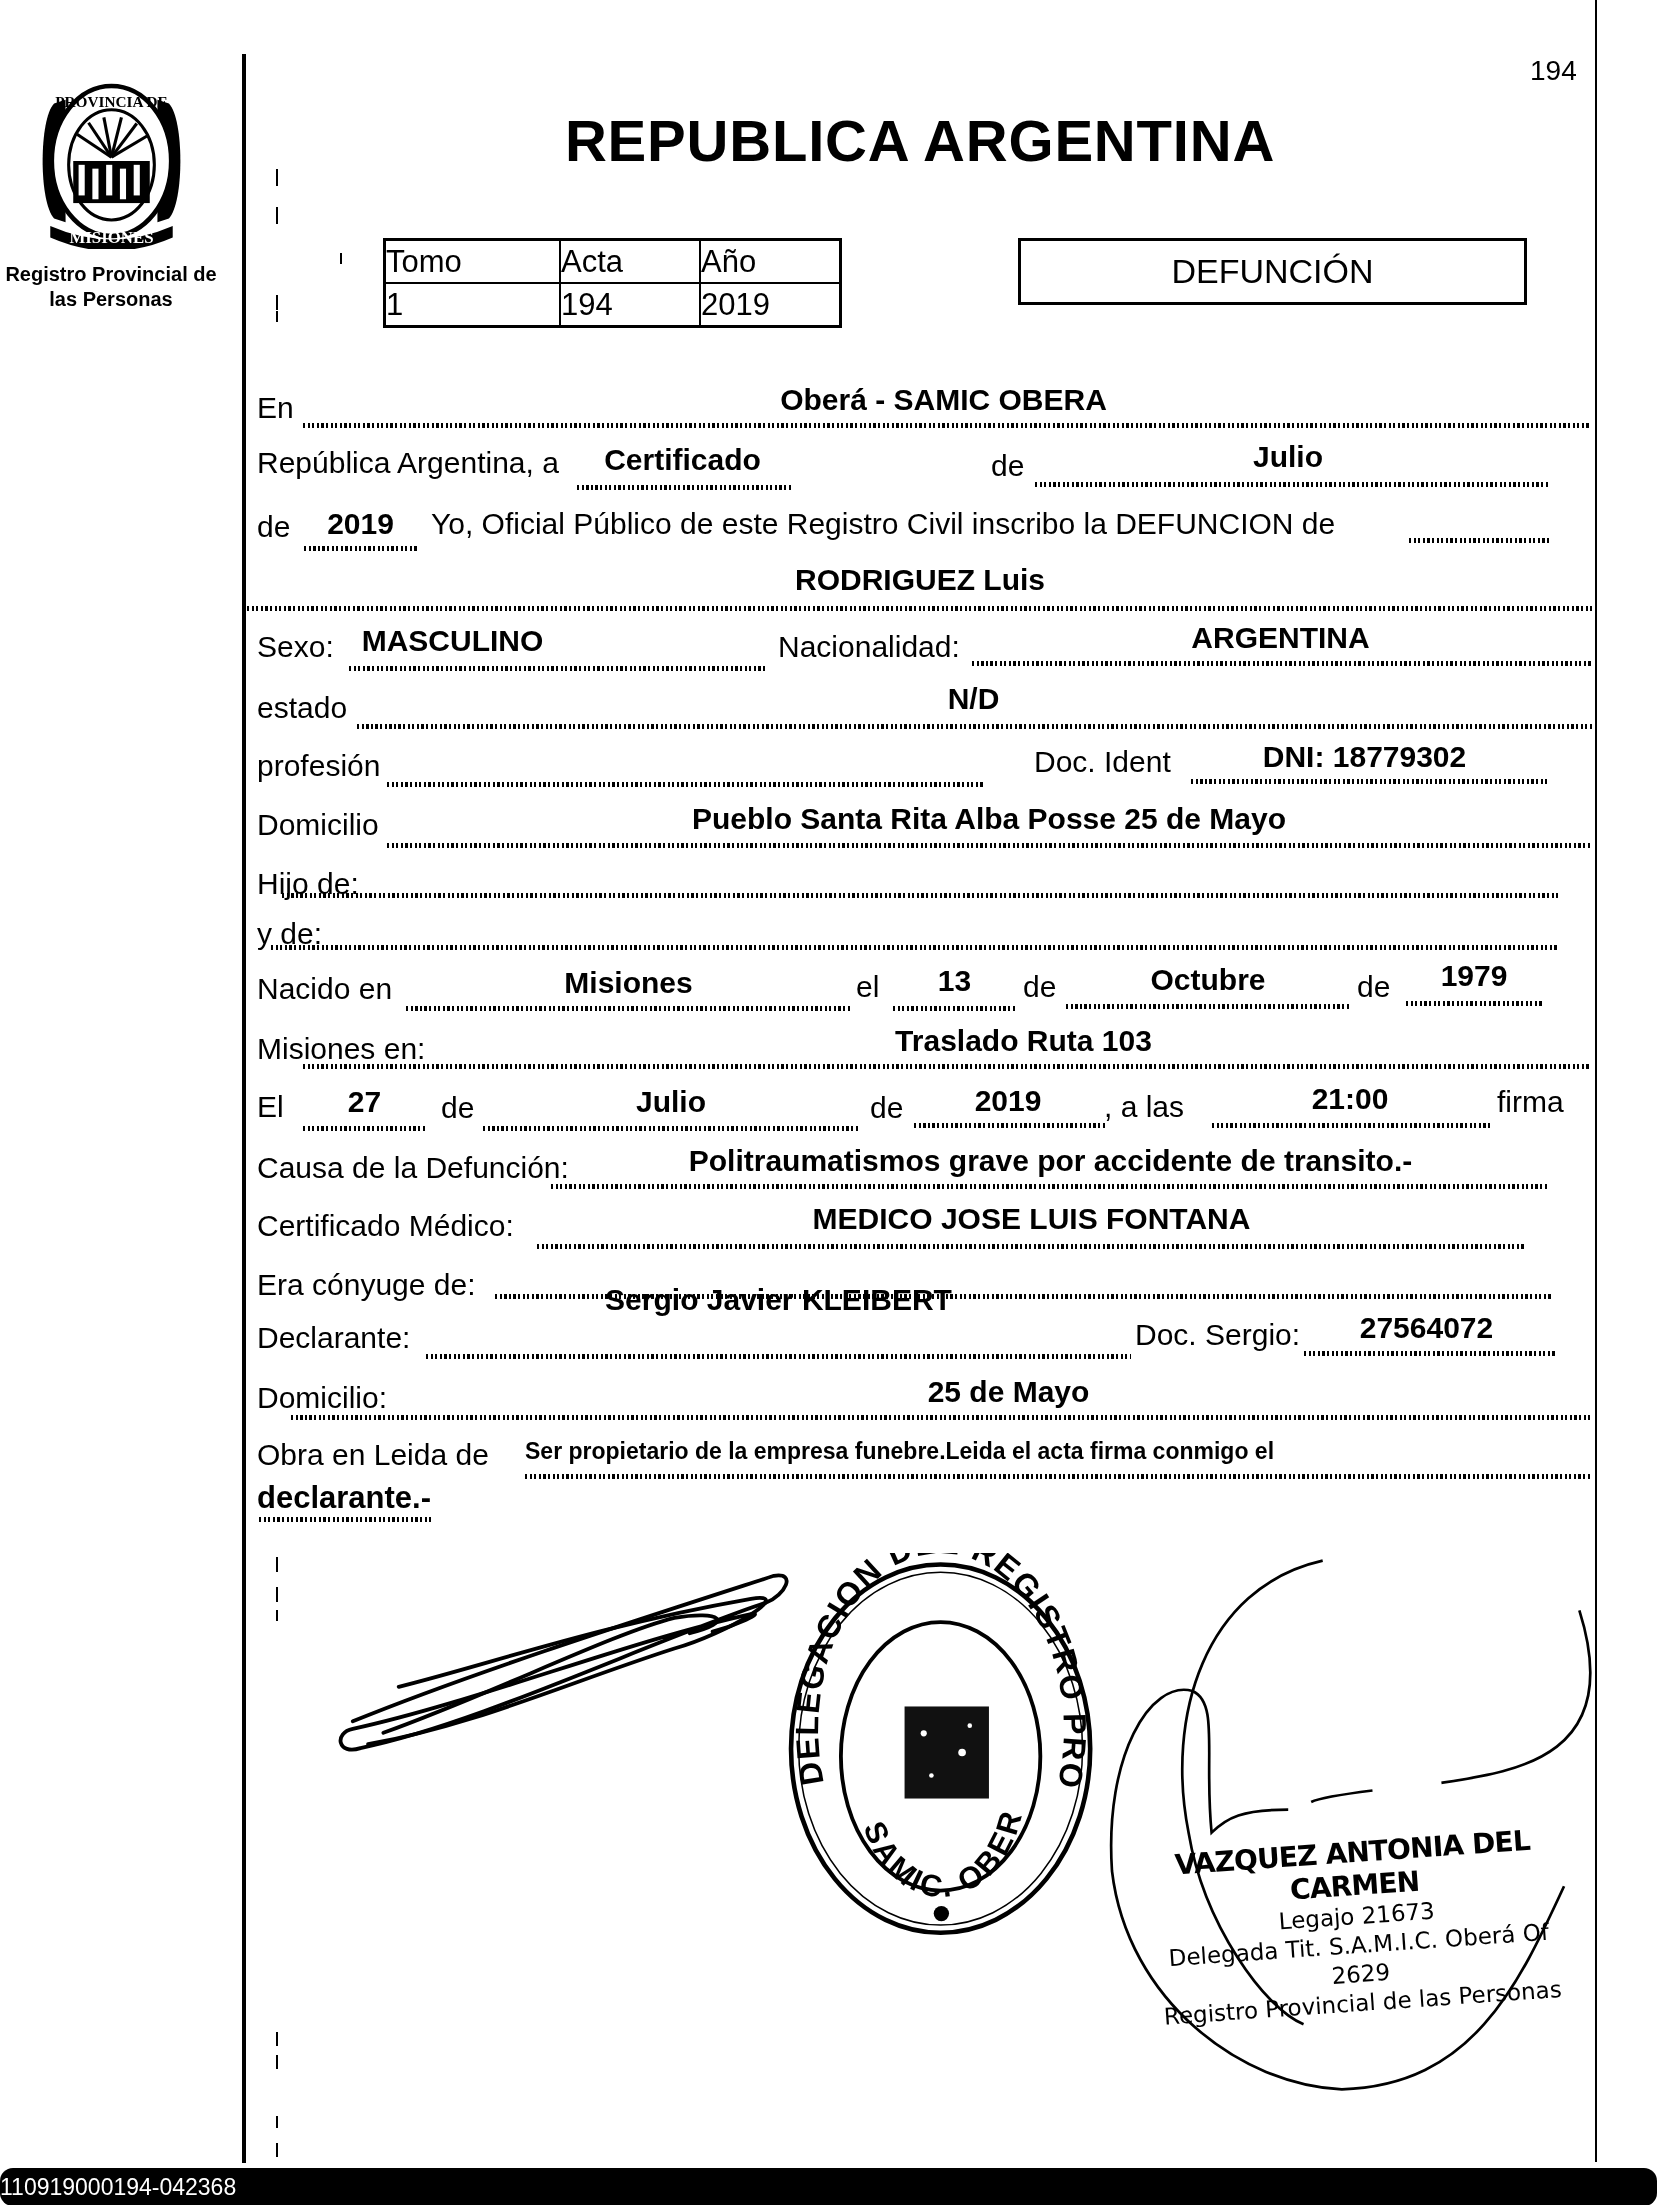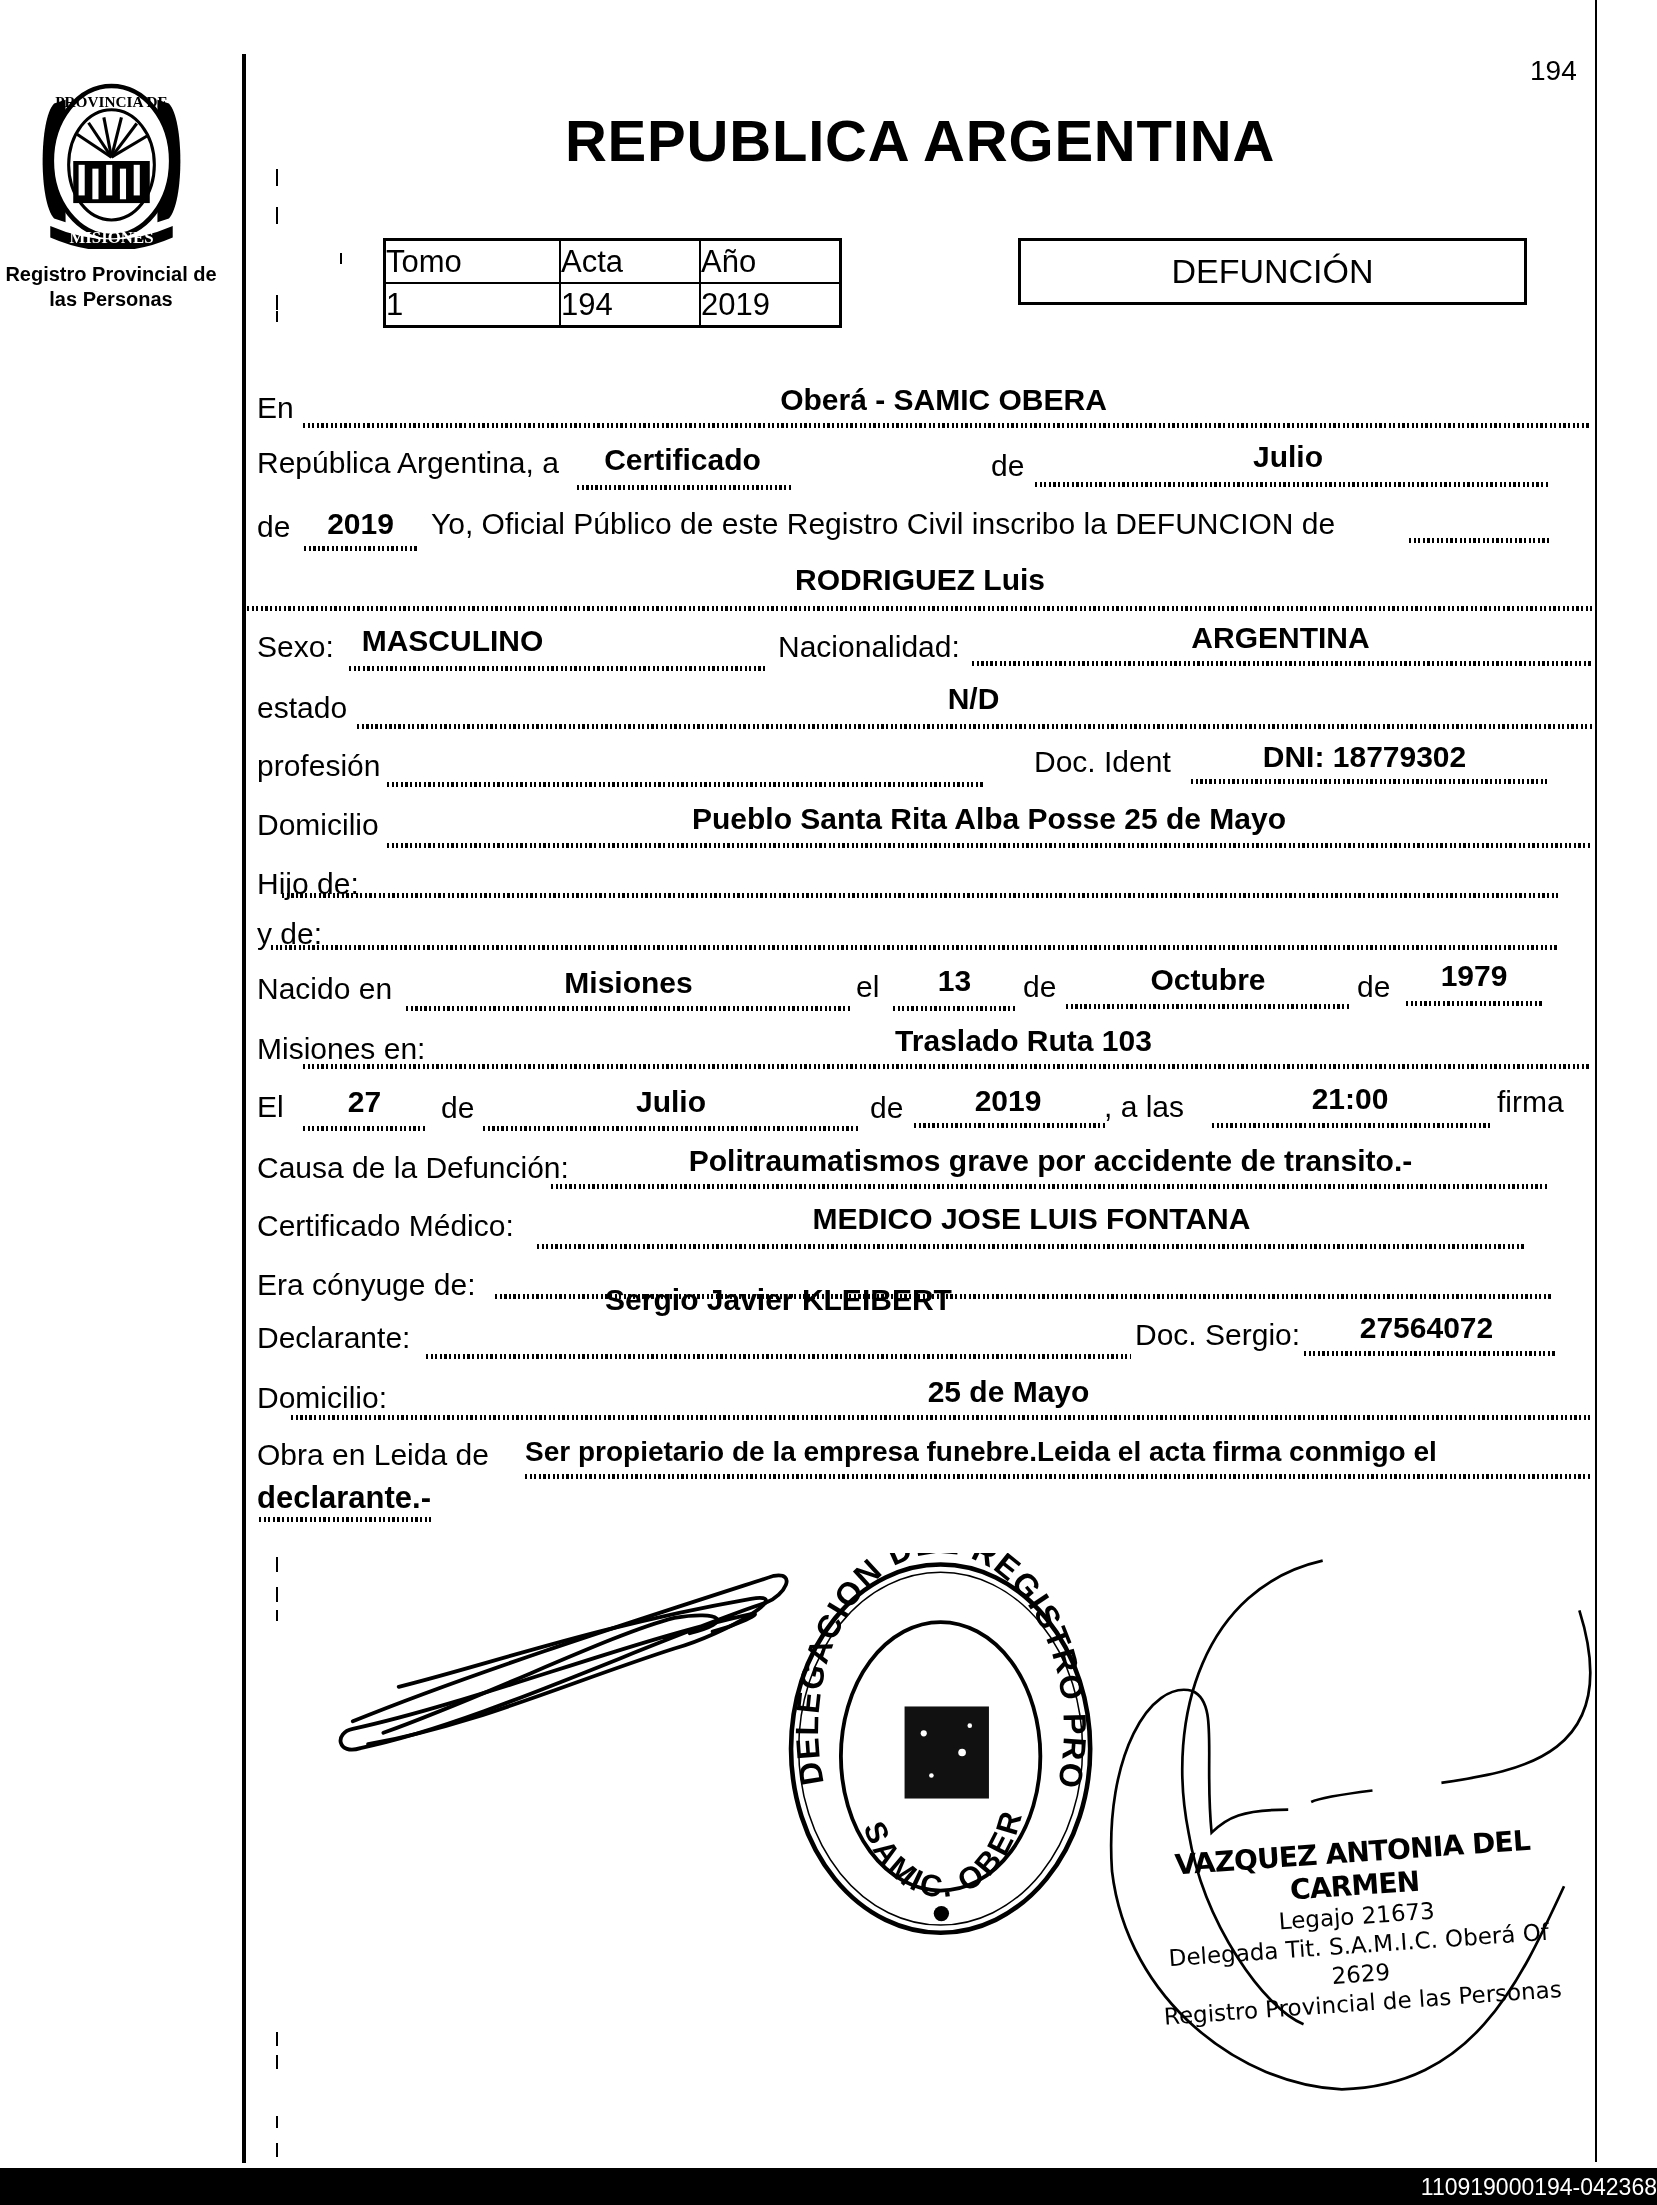--- a/index.html
+++ b/index.html
@@ -19,21 +19,21 @@
   .kind{left:1018px;top:238px;width:503px;height:61px;border:3.1px solid #000;text-align:center;font-size:34px;line-height:61px;}
   .lbl{position:absolute;font-size:30px;line-height:35px;white-space:nowrap;}
   .val{position:absolute;font-size:30px;line-height:35px;font-weight:bold;white-space:nowrap;text-align:center;}
   .dots{position:absolute;height:4.6px;background-image:repeating-linear-gradient(90deg,#000 0 2.3px,transparent 2.3px 4.6px);}
   .stamp{left:778px;top:1553px;width:326px;height:399px;}
   .sig1{left:322px;top:1549px;width:498px;height:245px;}
   .sig2{left:1089px;top:1526px;width:521px;height:598px;}
   .official{left:1143px;top:1836px;width:429px;text-align:center;font-family:"DejaVu Sans",sans-serif;transform:rotate(-4deg);transform-origin:center;}
   .official .n{font-size:28px;font-weight:bold;letter-spacing:-0.8px;}
   .official .s{font-size:23px;line-height:29px;}
-  .footer{left:0;top:2168px;width:1657px;height:38px;background:#000;color:#fff;text-align:right;font-size:23px;line-height:38px;}
+  .footer{left:0;top:2168px;width:1657px;height:38px;background:#000;color:#fff;text-align:left;font-size:23px;line-height:38px;border-radius:13px;}
 </style>
 </head>
 <body>
 
 <svg class="abs seal" viewBox="0 0 210 230">
   <path d="M30 40 C10 60 10 170 30 190 L45 195 L45 35 Z" fill="#000"></path>
   <path d="M180 40 C200 60 200 170 180 190 L165 195 L165 35 Z" fill="#000"></path>
   <ellipse cx="105" cy="115" rx="78" ry="98" fill="#fff" stroke="#000" stroke-width="6"></ellipse>
   <ellipse cx="105" cy="120" rx="56" ry="72" fill="#fff" stroke="#000" stroke-width="4"></ellipse>
   <g stroke="#000" stroke-width="4">
@@ -192,21 +192,21 @@
 <div class="dots" style="left:426px;width:705px;top:1354px"></div>
 <span class="lbl" style="left:1135px;top:1317px">Doc. Sergio:</span>
 <span class="val" style="left:1304px;width:245px;top:1310px">27564072</span>
 <div class="dots" style="left:1304px;width:253px;top:1351px"></div>
 
 <span class="lbl" style="left:257px;top:1380px">Domicilio:</span>
 <span class="val" style="left:422px;width:1173px;top:1374px">25 de Mayo</span>
 <div class="dots" style="left:291px;width:1301px;top:1415px"></div>
 
 <span class="lbl" style="left:257px;top:1437px">Obra en Leida de</span>
-<span class="val" style="left:525px;top:1434px;text-align:left;font-size:28px">Ser propietario de la empresa funebre.Leida el acta firma conmigo el</span>
+<span class="val" style="left:525px;top:1434px;text-align:left;font-size:23px">Ser propietario de la empresa funebre.Leida el acta firma conmigo el</span>
 <div class="dots" style="left:525px;width:1067px;top:1474px"></div>
 <span class="val" style="left:257px;top:1480px;text-align:left;font-size:31px">declarante.-</span>
 <div class="dots" style="left:259px;width:173px;top:1517px"></div>
 
 <svg class="abs sig1" viewBox="0 0 650 320" fill="none" stroke="#000" stroke-width="5" stroke-linecap="round">
   <path d="M40 225 C 200 160, 420 90, 590 35 C 620 30, 605 60, 580 70 C 430 120, 200 230, 50 260 C 20 270, 15 240, 40 235 C 200 200, 400 120, 560 85 C 580 82, 540 100, 510 108"></path>
   <path d="M100 180 C 220 150, 360 100, 560 65 C 620 55, 530 110, 460 130 C 320 175, 200 230, 60 255"></path>
   <path d="M80 240 C 220 190, 380 110, 460 90 C 520 80, 540 95, 480 110"></path>
 </svg>
 

